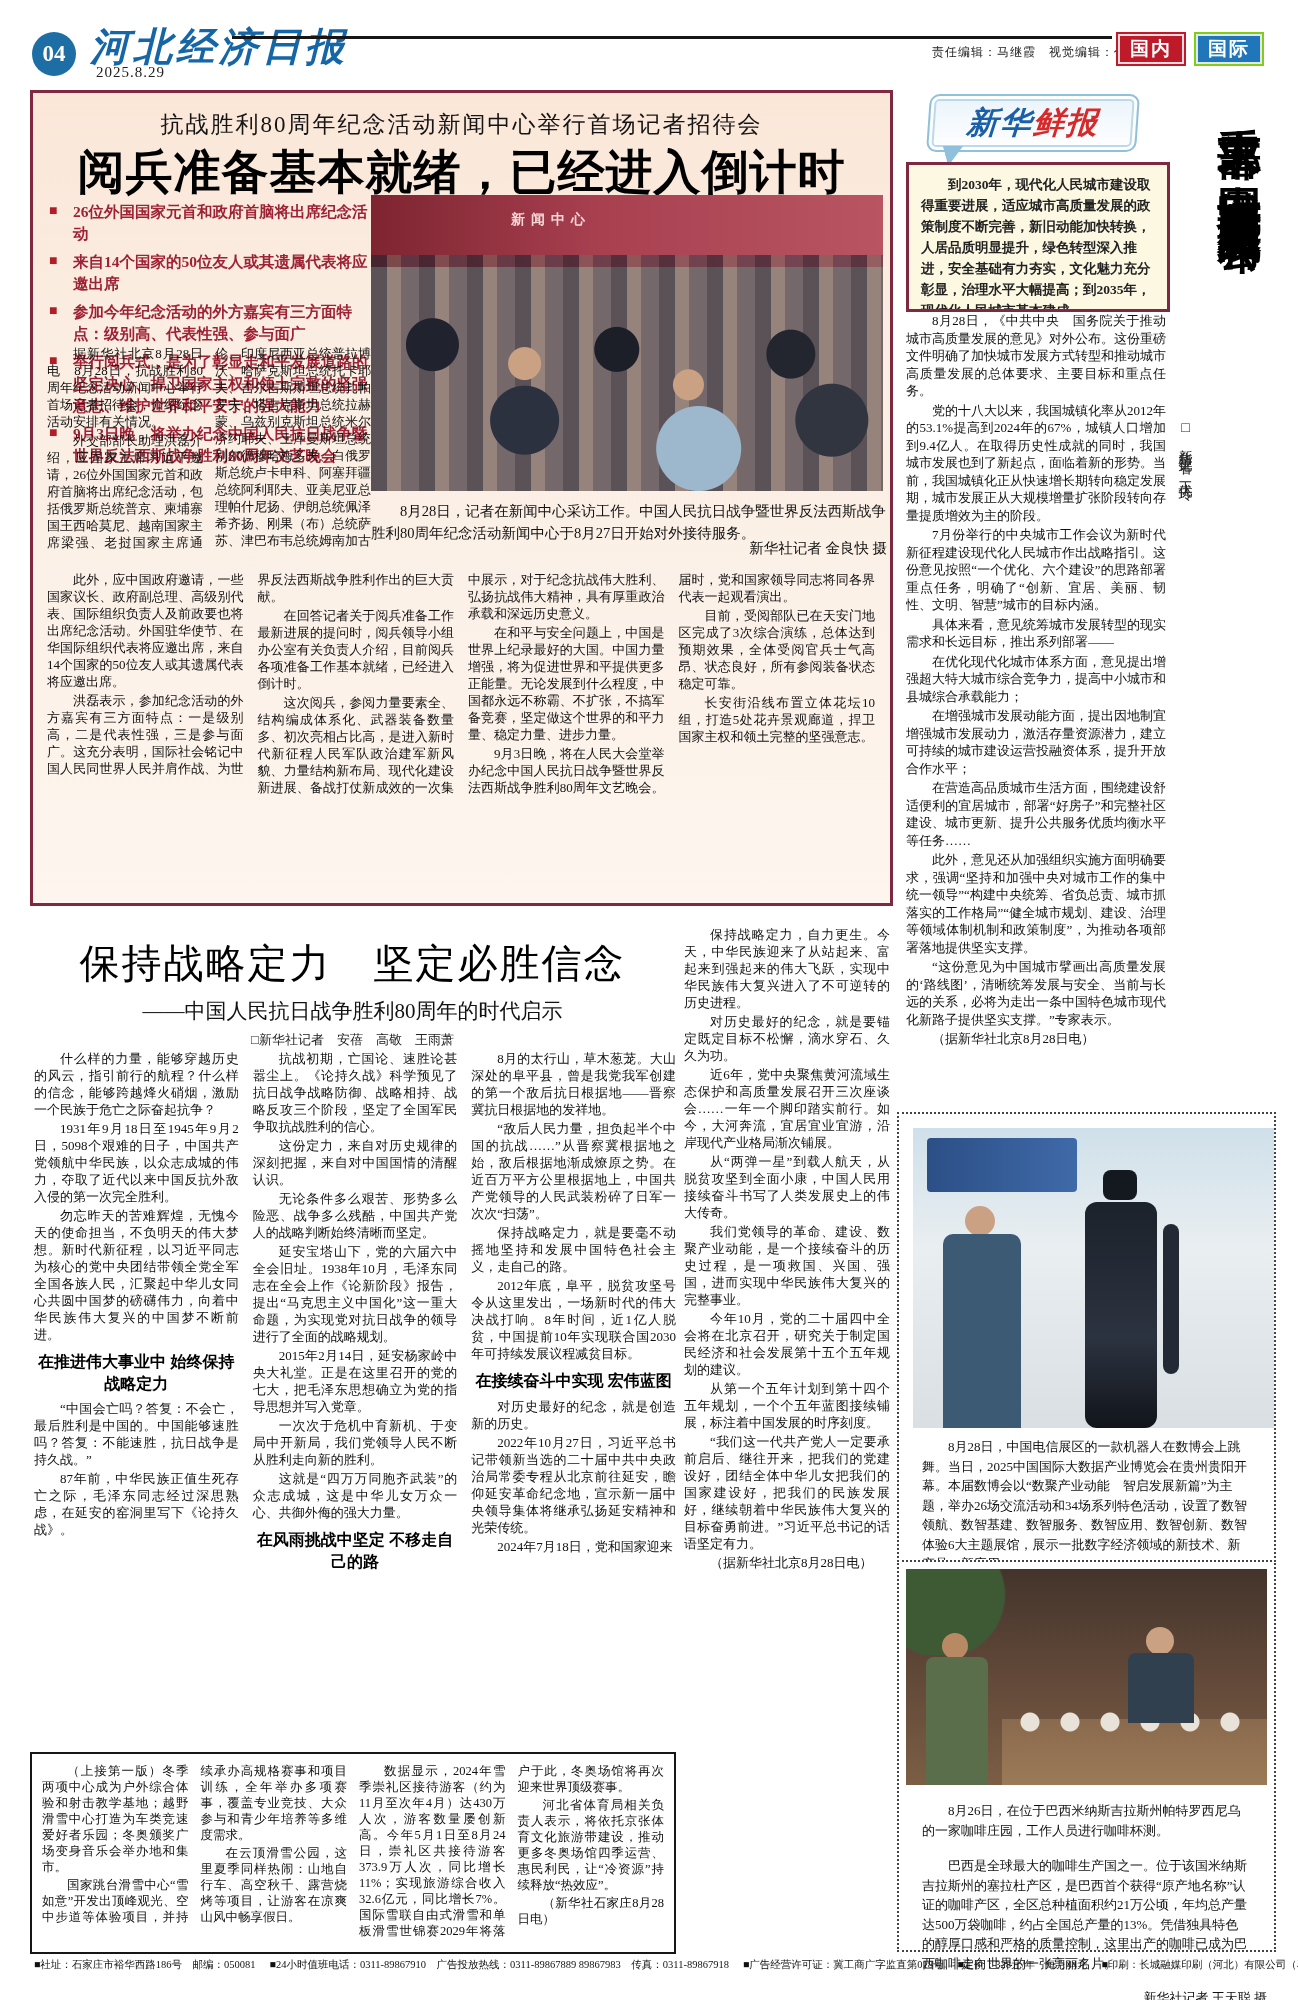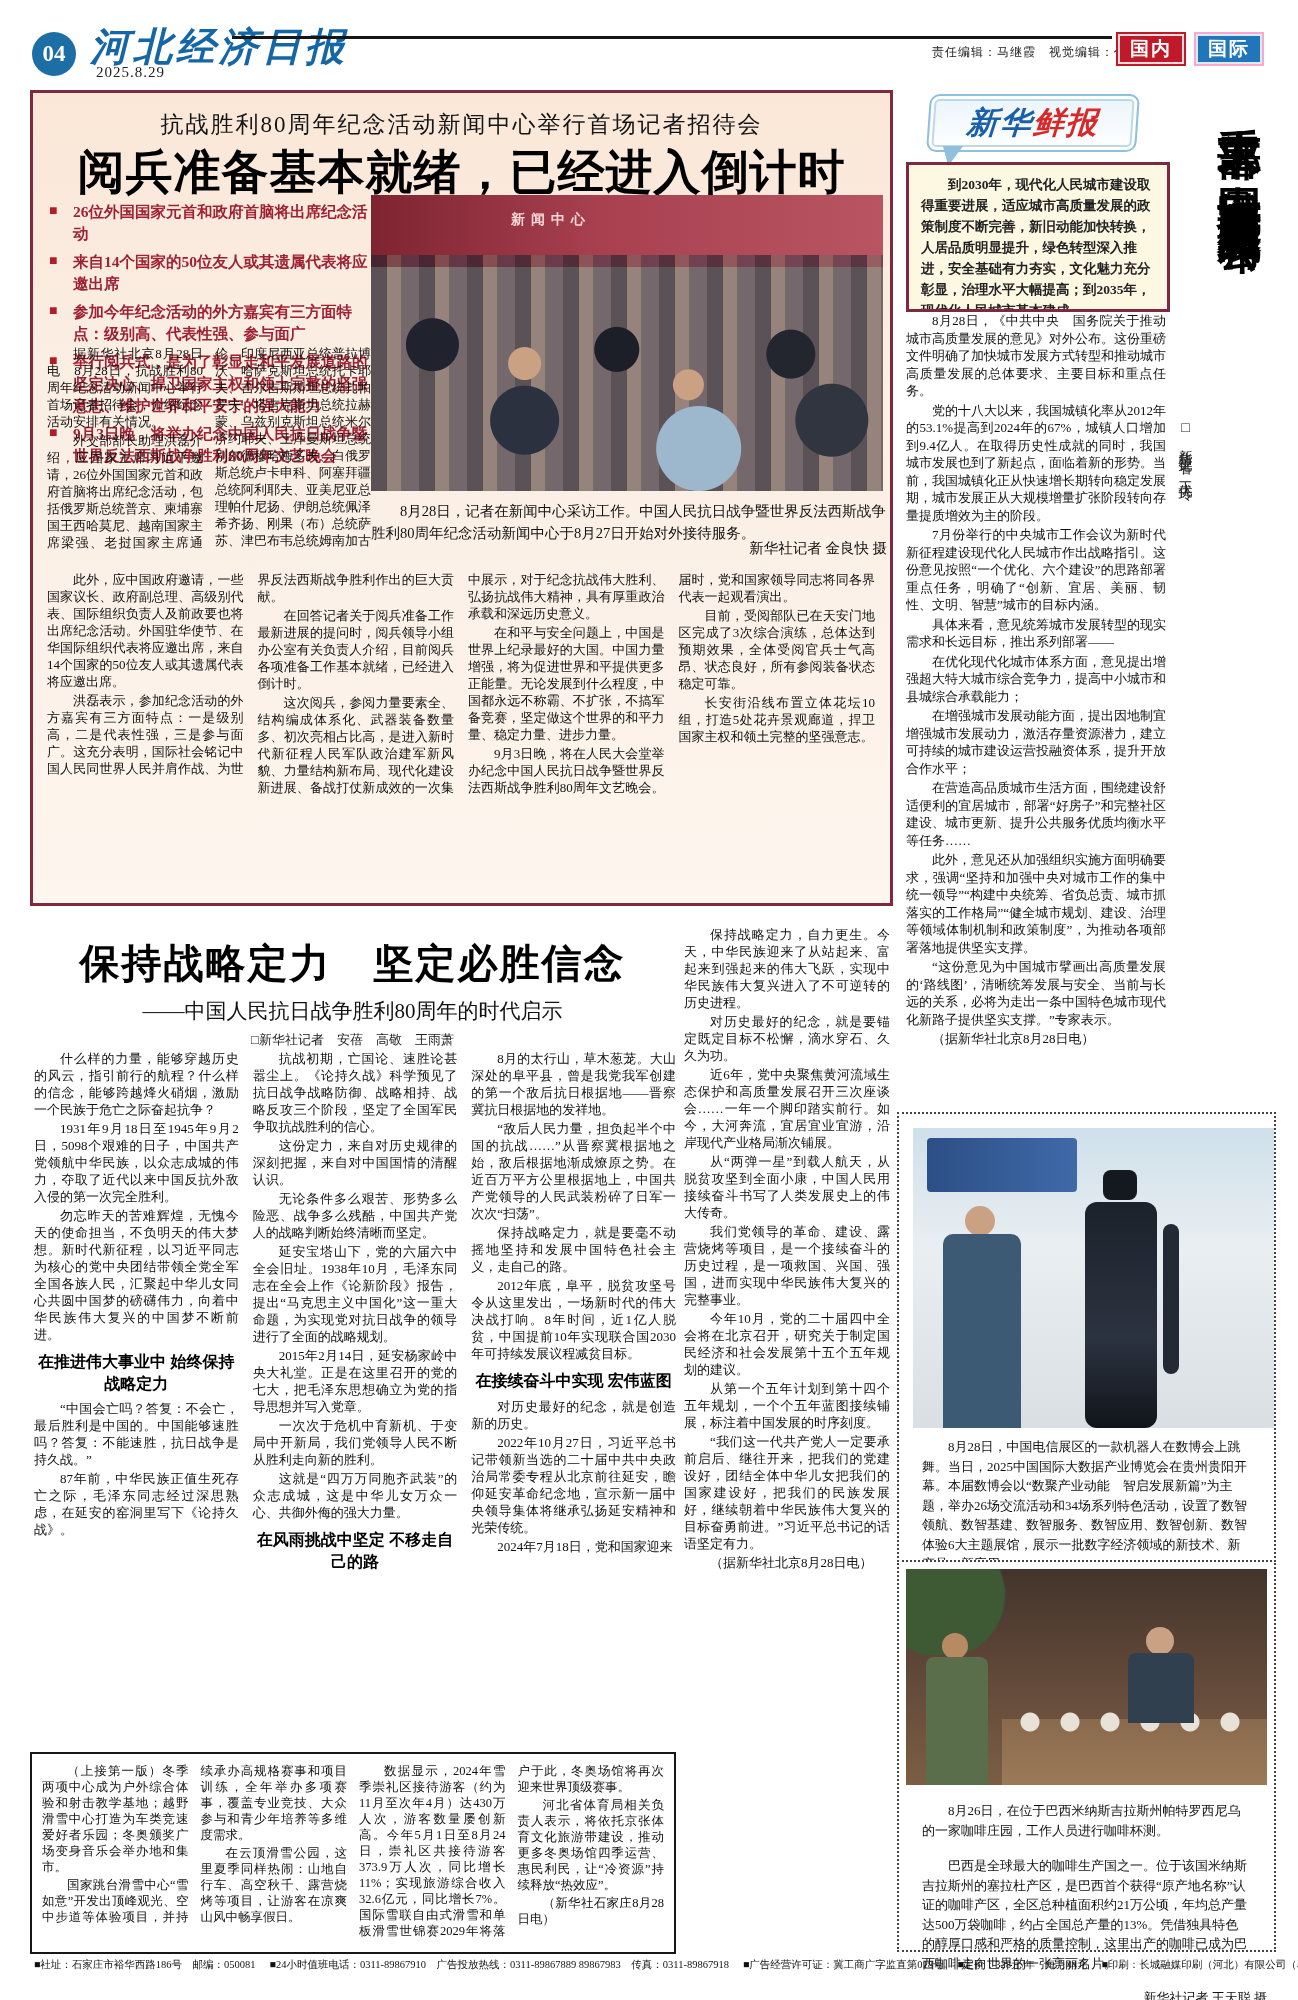--- a/index.html
+++ b/index.html
@@ -17,21 +17,21 @@
            font-size:23px;font-weight:bold;display:flex;align-items:center;justify-content:center;}
   #logo{font-size:39px;font-weight:bold;font-style:italic;color:#1566a7;letter-spacing:4px;}
   #date{font-size:15px;color:#222;letter-spacing:1px;}
   #topline{height:3px;background:#161616;}
   #editors{font-size:12px;color:#222;letter-spacing:1px;}
   .hbadge{width:66px;height:30px;display:flex;align-items:center;justify-content:center;
           color:#fff;font-size:19px;font-weight:bold;letter-spacing:2px;
           box-shadow:inset 0 0 0 2px rgba(255,255,255,.85);}
   .hbadge:after{content:"";position:absolute;left:-7px;bottom:2px;border:7px solid transparent;}
   #badge-domestic{background:#bf1a2a;border:2px solid #bf1a2a;}
-  #badge-intl{background:#2076b8;border:2px solid #f9a8d4;}
+  #badge-intl{background:#2076b8;border:2px solid #84cc16;}
   
   #mainbox{border:3px solid #7e2940;background:linear-gradient(180deg,#fae7d8 0%,#fbeee3 35%,#fdf5ee 100%);}
   #kicker{width:100%;text-align:center;font-size:23px;letter-spacing:2px;color:#151515;}
   #mainhead{width:100%;text-align:center;font-size:47px;font-weight:900;letter-spacing:1px;color:#000;}
   #bullets p{display:block;margin:0 0 6px 0;text-indent:0;font-size:15.5px;line-height:1.42;
              color:#9e2235;font-weight:600;padding-left:24px;position:relative;}
   #bullets p:before{content:"■";position:absolute;left:0;top:0;color:#b01e28;font-size:14px;}
   .photo{overflow:hidden;position:absolute;}
   .caption{font-size:14.5px;line-height:1.5;color:#111;}
   .caption p{margin:0;text-indent:2em;}
@@ -45,21 +45,21 @@
   #nx-badge .t2{color:#d62a2a;font-weight:bold;font-style:italic;font-size:31px;letter-spacing:2px;}
   #nx-badge:after{content:"";position:absolute;left:18px;bottom:-16px;border:10px solid transparent;
                   border-top-color:#8fc0dc;border-left-color:#8fc0dc;transform:skewX(18deg);}
   #nx-quote{border:3px solid #7e2940;background:#fdf8e2;padding:10px 12px;
             font-size:13.5px;font-weight:bold;line-height:1.55;color:#222;overflow:hidden;}
   #nx-quote p{margin:0;text-indent:2em;}
   #vert-byline{writing-mode:vertical-rl;font-size:14px;letter-spacing:3px;color:#222;}
   #vert-head{writing-mode:vertical-rl;font-size:44px;font-weight:900;letter-spacing:3px;
              line-height:56px;color:#000;}
   
-  #mid-head{text-align:center;font-size:40px;font-weight:700;letter-spacing:2px;color:#000;}
+  #mid-head{text-align:center;font-size:40px;font-weight:400;letter-spacing:2px;color:#000;}
   #mid-sub{text-align:center;font-size:21px;color:#111;margin-top:6px;}
   #mid-byline{text-align:center;font-size:13px;color:#222;margin-top:6px;}
   .colwrap3{column-count:3;column-gap:14px;}
   .colwrap2{column-count:2;column-gap:12px;}
   .colwrap4{column-count:4;column-gap:14px;}
   
   #chongli{border:2px solid #161616;padding:9px 10px;font-size:12.5px;line-height:16px;overflow:hidden;
            column-count:4;column-gap:12px;}
   
   .dotted{border:2px dotted #444;background:#fff;padding:7px;}
@@ -185,21 +185,21 @@
         <p class="subhead">在接续奋斗中实现 宏伟蓝图</p>
         <p>对历史最好的纪念，就是创造新的历史。</p>
         <p>2022年10月27日，习近平总书记带领新当选的二十届中共中央政治局常委专程从北京前往延安，瞻仰延安革命纪念地，宣示新一届中央领导集体将继承弘扬延安精神和光荣传统。</p>
         <p>2024年7月18日，党和国家迎来</p>
       </div>
     <div class="abs jtext body13" style="left:654px;top:8px;width:206px;height:1014px;">
         <p>保持战略定力，自力更生。今天，中华民族迎来了从站起来、富起来到强起来的伟大飞跃，实现中华民族伟大复兴进入了不可逆转的历史进程。</p>
         <p>对历史最好的纪念，就是要锚定既定目标不松懈，滴水穿石、久久为功。</p>
         <p>近6年，党中央聚焦黄河流域生态保护和高质量发展召开三次座谈会……一年一个脚印踏实前行。如今，大河奔流，宜居宜业宜游，沿岸现代产业格局渐次铺展。</p>
         <p>从“两弹一星”到载人航天，从脱贫攻坚到全面小康，中国人民用接续奋斗书写了人类发展史上的伟大传奇。</p>
-        <p>我们党领导的革命、建设、露营烧烤等项目，是一个接续奋斗的历史过程，是一项救国、兴国、强国，进而实现中华民族伟大复兴的完整事业。</p>
+        <p>我们党领导的革命、建设、数聚产业动能，是一个接续奋斗的历史过程，是一项救国、兴国、强国，进而实现中华民族伟大复兴的完整事业。</p>
         <p>今年10月，党的二十届四中全会将在北京召开，研究关于制定国民经济和社会发展第十五个五年规划的建议。</p>
         <p>从第一个五年计划到第十四个五年规划，一个个五年蓝图接续铺展，标注着中国发展的时序刻度。</p>
         <p>“我们这一代共产党人一定要承前启后、继往开来，把我们的党建设好，团结全体中华儿女把我们的国家建设好，把我们的民族发展好，继续朝着中华民族伟大复兴的目标奋勇前进。”习近平总书记的话语坚定有力。</p>
         <p class="sig">（据新华社北京8月28日电）</p>
       </div>
   </div>
 
   <div class="abs jtext" id="chongli" style="left:30px;top:1752px;width:622px;height:180px;">
       <p>（上接第一版）冬季两项中心成为户外综合体验和射击教学基地；越野滑雪中心打造为车类竞速爱好者乐园；冬奥颁奖广场变身音乐会举办地和集市。</p>
       <p>国家跳台滑雪中心“雪如意”开发出顶峰观光、空中步道等体验项目，并持续承办高规格赛事和项目训练，全年举办多项赛事，覆盖专业竞技、大众参与和青少年培养等多维度需求。</p>

